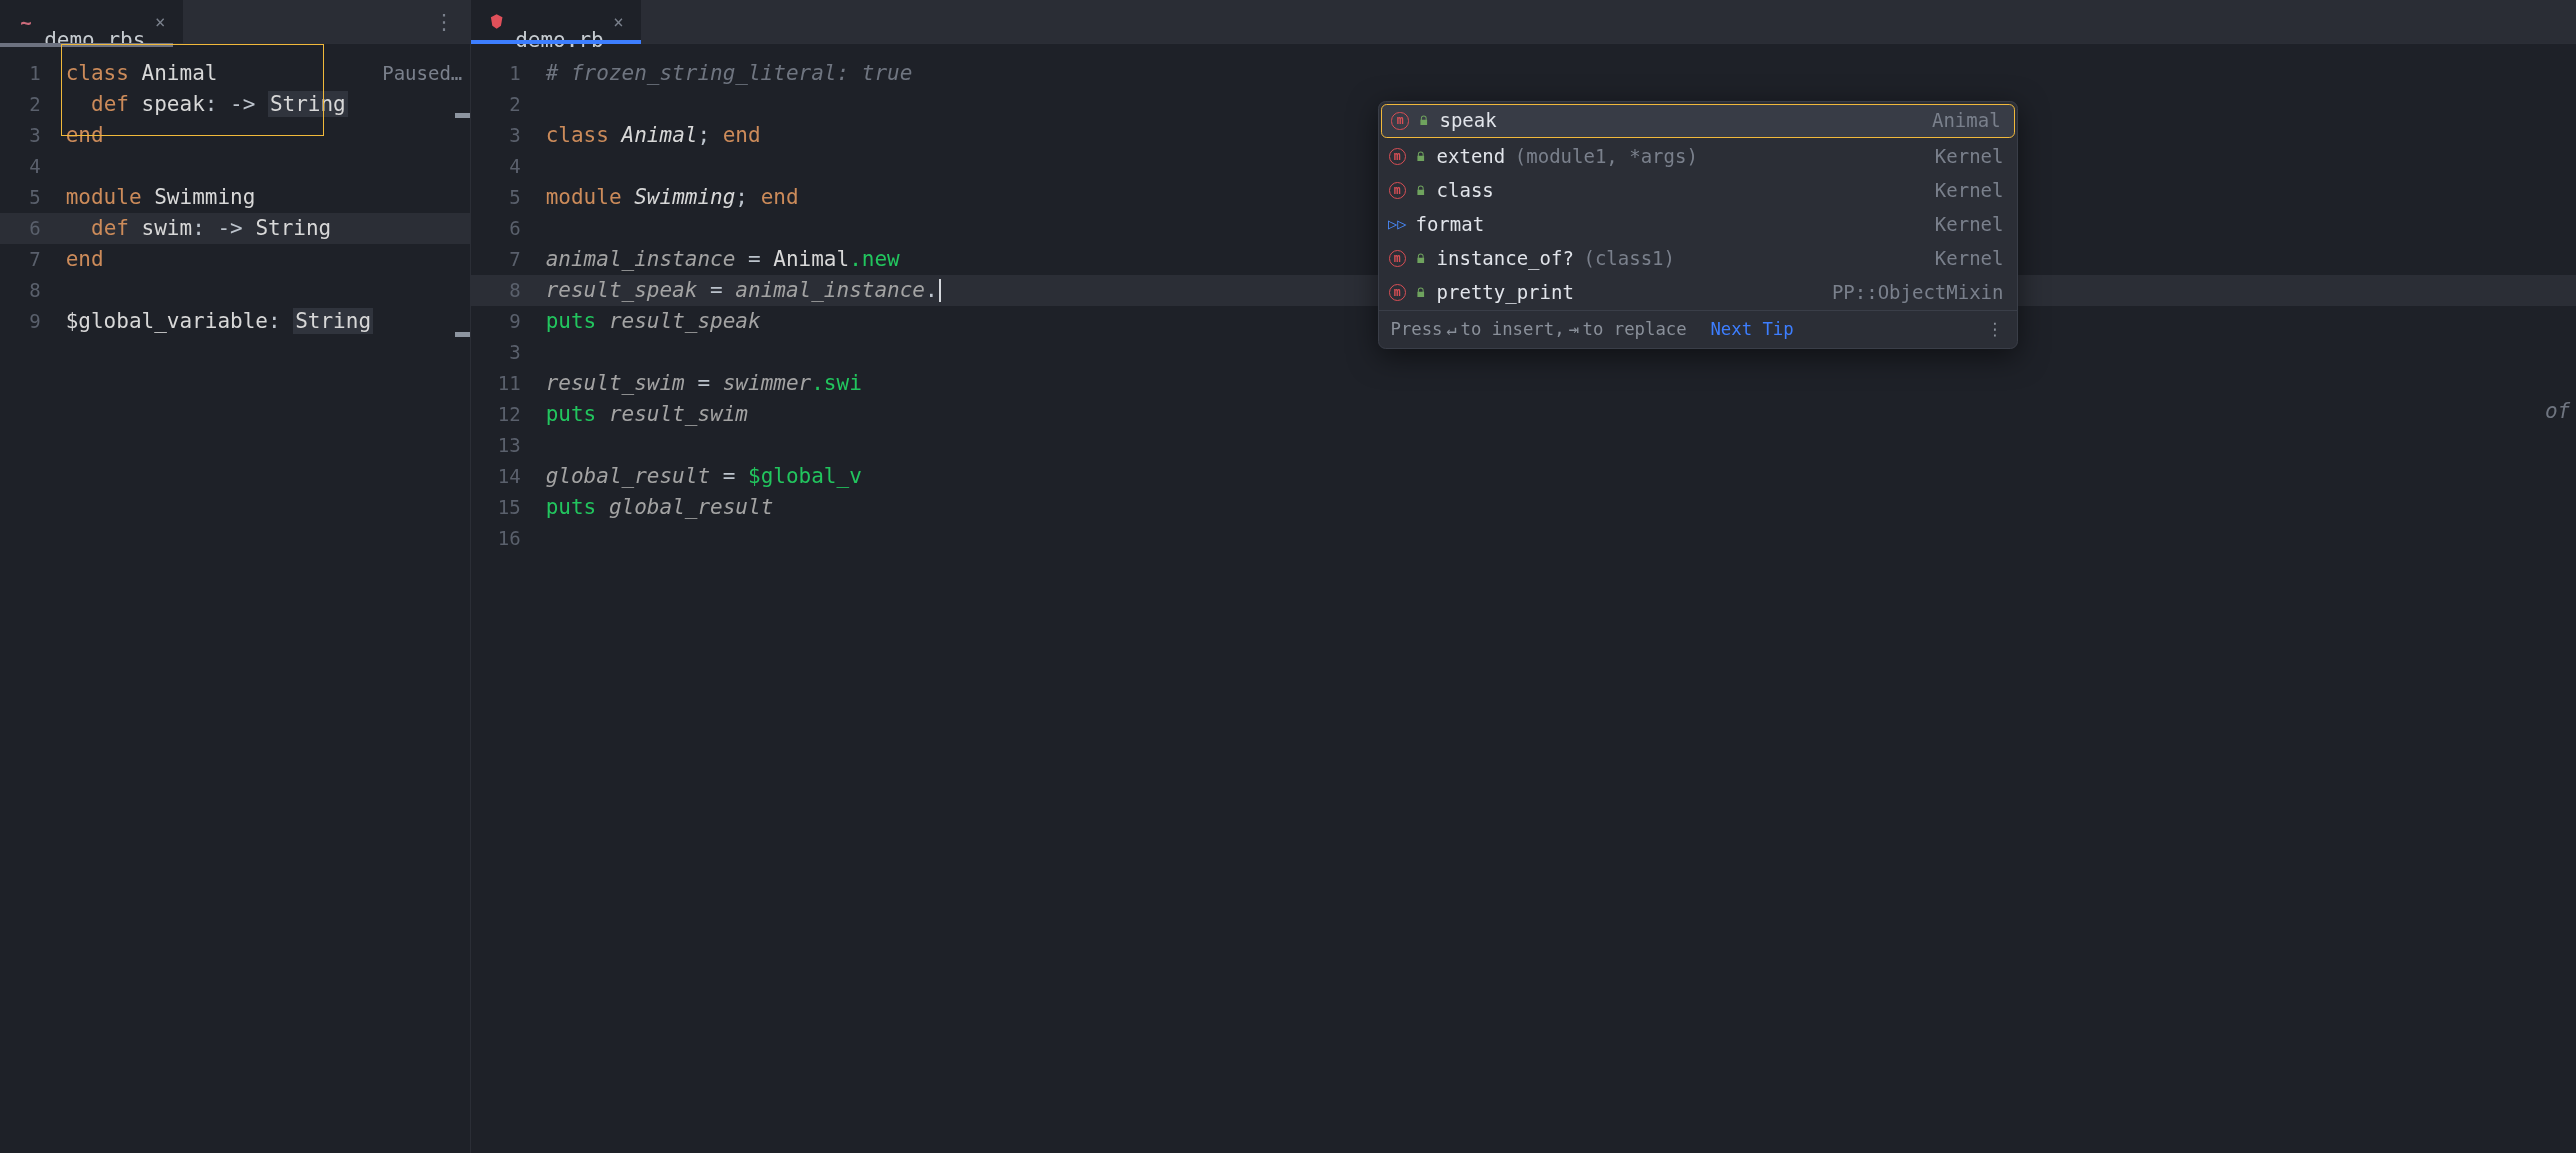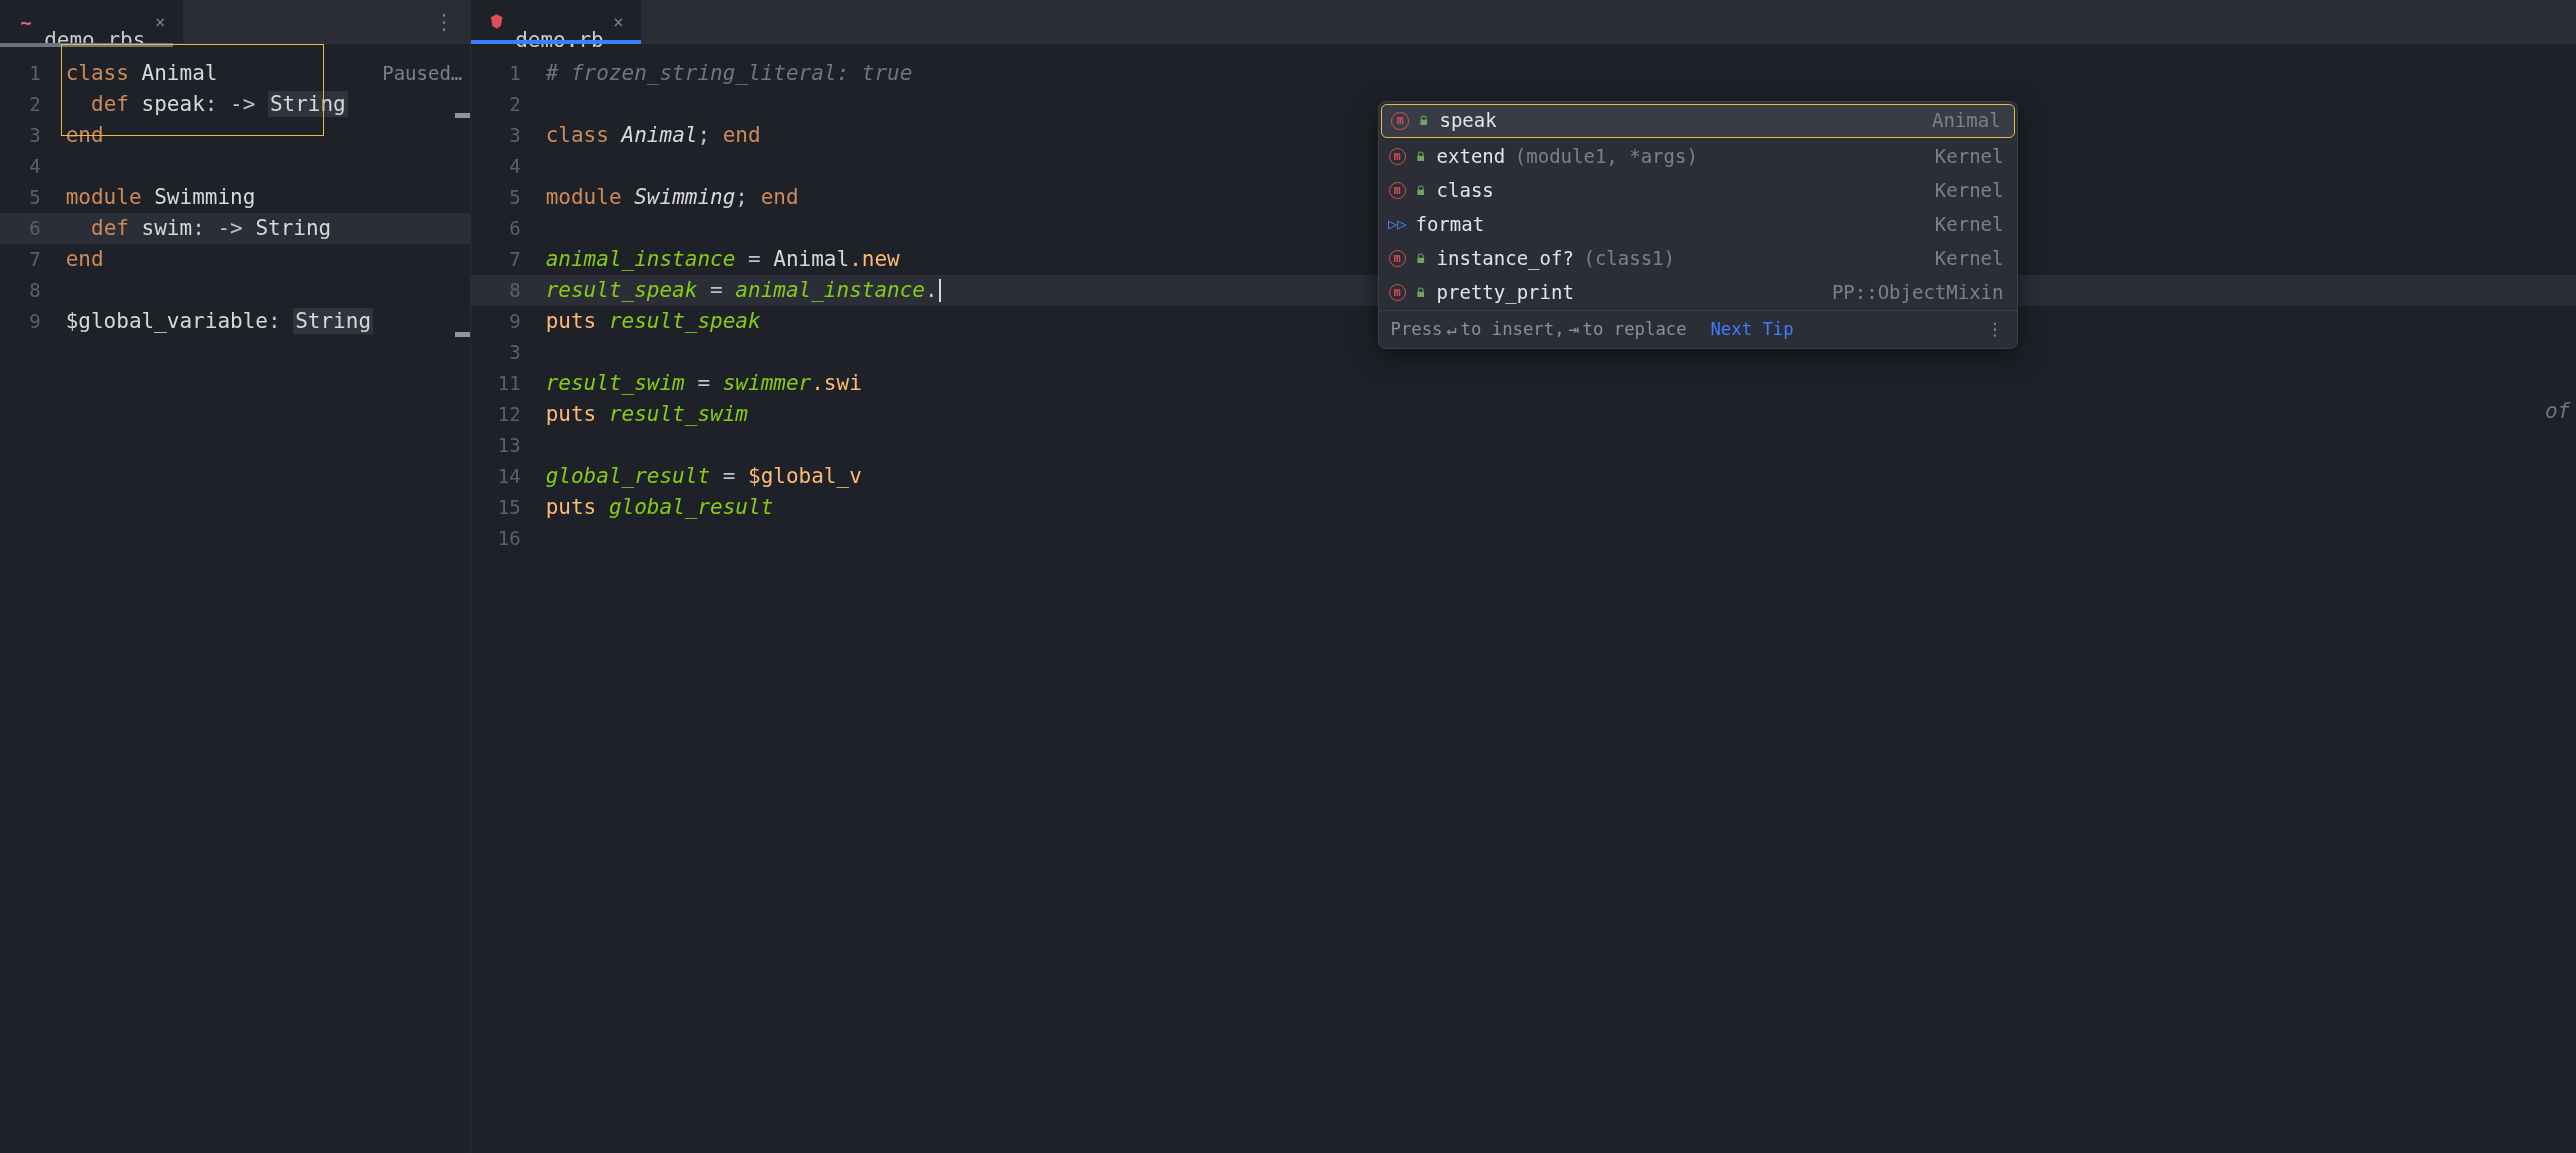--- a/index.html
+++ b/index.html
@@ -28,24 +28,24 @@
   .codeline { height: 31px; white-space: pre; padding-left: 7.7px; }
   .hl-line { background: #2b2e36; }
 
   .highlight-box-1 { position: absolute; border: 1.9px solid #f1b93b; pointer-events: none; z-index: 5; }
 
   .paused { position: absolute; top: 13.5px; right: 7.7px; color: #7a808c; font-size: 19px; }
 
   .tok-kw { color: #cc8b5a; }
   .tok-type { color: #d8d8d8; }
   .tok-def { color: #d8d8d8; }
-  .tok-var { color: #84cc16; font-style: italic; }
+  .tok-var { color: #a3a3a3; font-style: italic; }
   .tok-op { color: #bcc3cc; }
   .tok-comment { color: #6f7580; font-style: italic; }
-  .tok-call { color: #fdba74; }
+  .tok-call { color: #22c55e; }
   .tok-ital { font-style: italic; }
   .tok-bgtype { background: #30343d; padding: 1px 1.9px; }
 
   .minimap-mark { position: absolute; right: 0; width: 15.4px; height: 4.8px; background: #8d95a0; }
 
   .cursor { display: inline-block; width: 1.9px; height: 23px; background: #d4d7dc; vertical-align: middle; margin-left: 1px; }
 
   .popup { position: absolute; left: 840px; top: 57px; width: 640px; background: #2b2e36; border: 1px solid #3a3e48; border-radius: 7.7px; box-shadow: 0 7.7px 29px rgba(0,0,0,0.5); z-index: 50; font-size: 19px; overflow: hidden; }
   .popup-row { display: flex; align-items: center; height: 34px; padding: 0 13.5px 0 9.6px; gap: 9.6px; }
   .popup-row.selected { background: #383c46; border: 1.9px solid #f1b93b; border-radius: 5.8px; margin: 1.9px; }

